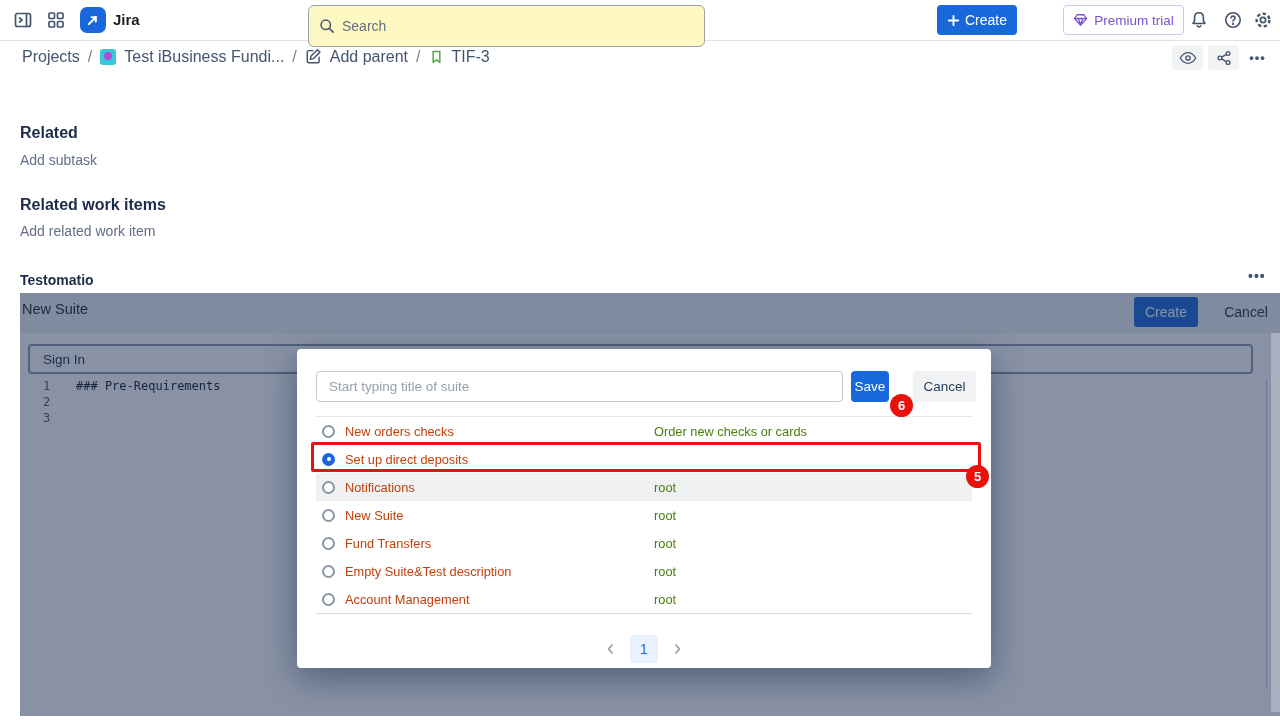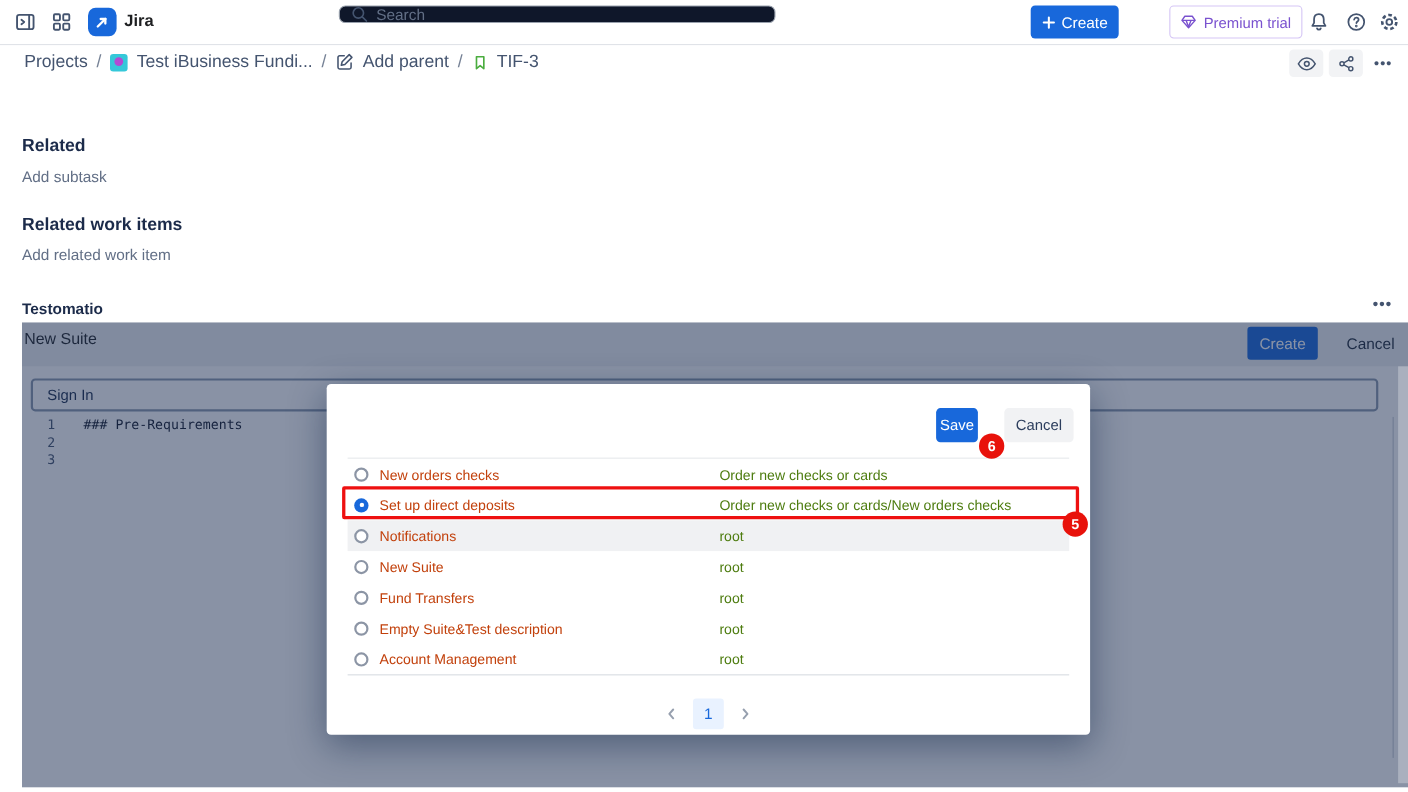--- a/index.html
+++ b/index.html
@@ -10,21 +10,21 @@
   }
   svg { display:block; }
 
   
   .topbar { position:absolute; left:0; top:0; width:1280px; height:41px; background:#fff; border-bottom:1px solid #e0e3e8; z-index:40; }
   .icon-btn { position:absolute; display:flex; align-items:center; justify-content:center; color:#44546f; cursor:pointer; background:transparent; border:none; }
   .toggle-btn { left:12px; top:9px; width:22px; height:22px; }
   .grid-btn   { left:45px; top:9px; width:22px; height:22px; }
   .jira-logo  { left:80px; top:7px; width:26px; height:26px; border-radius:7px; background:#1868db; display:flex; align-items:center; justify-content:center; position:absolute; }
   .app-name   { position:absolute; left:113px; top:11px; font-size:15px; font-weight:700; color:#1e1f21; }
-  .search-box { position:absolute; left:308px; top:5px; width:397px; height:16px; border:1px solid #99a1ad; border-radius:6px; display:flex; align-items:center; padding-left:10px; gap:7px; background:#0f172a; }
+  .search-box { position:absolute; left:308px; top:5px; width:397px; height:42px; border:1px solid #99a1ad; border-radius:6px; display:flex; align-items:center; padding-left:10px; gap:7px; background:#fef9c3; }
   .search-box input { border:none; outline:none; font-size:14px; color:#626f86; width:330px; font-family:"Liberation Sans",sans-serif; background:transparent; }
   .search-box input::placeholder { color:#626f86; }
   .create-btn { position:absolute; left:937px; top:5px; width:80px; height:30px; background:#1868db; color:#fff; border:none; border-radius:4px; font-size:14px; font-weight:500; display:flex; align-items:center; justify-content:center; gap:5px; cursor:pointer; font-family:"Liberation Sans",sans-serif; }
   .premium-btn { position:absolute; left:1063px; top:5px; width:121px; height:30px; background:#fff; border:1px solid #d5c6f5; border-radius:4px; color:#7a52cf; font-size:13.5px; font-weight:500; display:flex; align-items:center; justify-content:center; gap:6px; cursor:pointer; font-family:"Liberation Sans",sans-serif; }
   .bell-btn { left:1185px; top:6px; width:28px; height:28px; }
   .help-btn { left:1219px; top:6px; width:28px; height:28px; }
   .gear-btn { left:1249px; top:6px; width:28px; height:28px; }
 
   
   .crumbs { position:absolute; left:22px; top:41px; height:31px; display:flex; align-items:center; gap:8px; font-size:16px; color:#44546f; z-index:39; }
@@ -233,33 +233,33 @@
       <span class="line-code"></span>
     </div>
   </div>
   <div class="editor-vline"></div>
 
   <div class="panel-overlay"></div>
   <div class="panel-scroll-strip"></div>
 </div>
 
 <div class="modal">
+  <input class="modal-input" type="text" placeholder="Start typing title of suite" style="">
   <button class="save-btn">Save</button>
   <button class="modal-cancel-btn">Cancel</button>
 
   <div class="suite-list">
     <div class="suite-row">
       <span class="radio"></span>
       <span class="row-label">New orders checks</span>
       <span class="row-path">Order new checks or cards</span>
     </div>
     <div class="suite-row">
       <span class="radio selected"></span>
       <span class="row-label">Set up direct deposits</span>
-      <span class="row-path">Order new checks or cards/New orders checks</span>
     </div>
     <div class="suite-row shaded">
       <span class="radio"></span>
       <span class="row-label">Notifications</span>
       <span class="row-path">root</span>
     </div>
     <div class="suite-row">
       <span class="radio"></span>
       <span class="row-label">New Suite</span>
       <span class="row-path">root</span>

